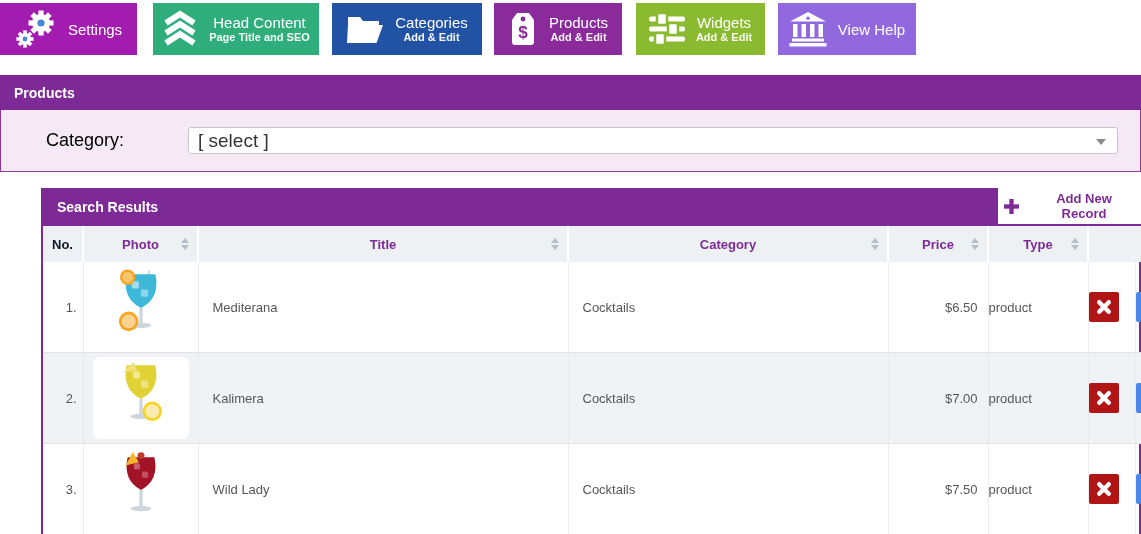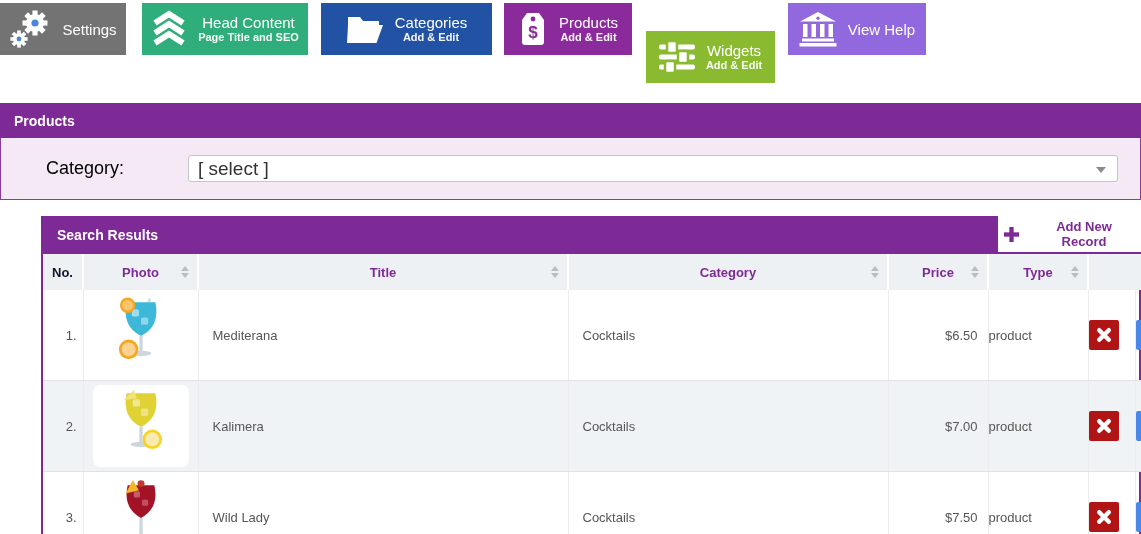--- a/index.html
+++ b/index.html
@@ -3,25 +3,25 @@
 <meta charset="utf-8">
 <style>
   html,body{margin:0;padding:0;background:#fff;}
   body{width:1141px;height:534px;overflow:hidden;position:relative;
        font-family:"Liberation Sans",sans-serif;-webkit-font-smoothing:antialiased;}
 
   
   .toolbar{display:flex;align-items:flex-start;padding-top:3px;}
   .tb-btn{height:52px;display:flex;align-items:center;justify-content:center;gap:11px;
           color:#fff;cursor:pointer;flex:0 0 auto;box-sizing:border-box;}
-  .btn-settings{width:126px;background:#737373;}
+  .btn-settings{width:137px;background:#a21caf;}
   .btn-head{width:166px;background:#2fae7b;margin-left:16px;}
-  .btn-categories{width:171px;background:#2152a3;margin-left:13px;}
+  .btn-categories{width:150px;background:#2152a3;margin-left:13px;}
   .btn-products{width:128px;background:#8b2a9b;margin-left:12px;}
-  .btn-widgets{width:129px;background:#8aba30;margin-left:14px;margin-top:28px;}
+  .btn-widgets{width:129px;background:#8aba30;margin-left:14px;}
   .btn-help{width:138px;background:#9168dd;margin-left:13px;}
   .tb-icon{display:flex;align-items:center;}
   .tb-text{display:flex;flex-direction:column;line-height:1.15;text-align:left;align-items:center;}
   .tb-label{font-size:15px;}
   .tb-sub{font-size:11px;font-weight:bold;opacity:.95;}
 
   
   .panel-bar{background:#7e2a96;color:#fff;font-size:14px;font-weight:bold;
              height:35px;display:flex;align-items:center;padding-left:14px;box-sizing:border-box;}
   .products-panel{margin-top:20px;}

